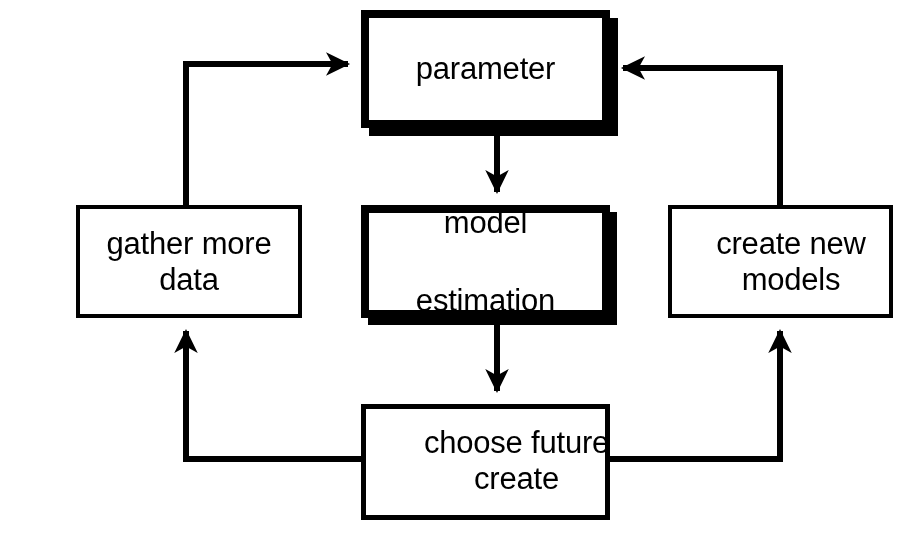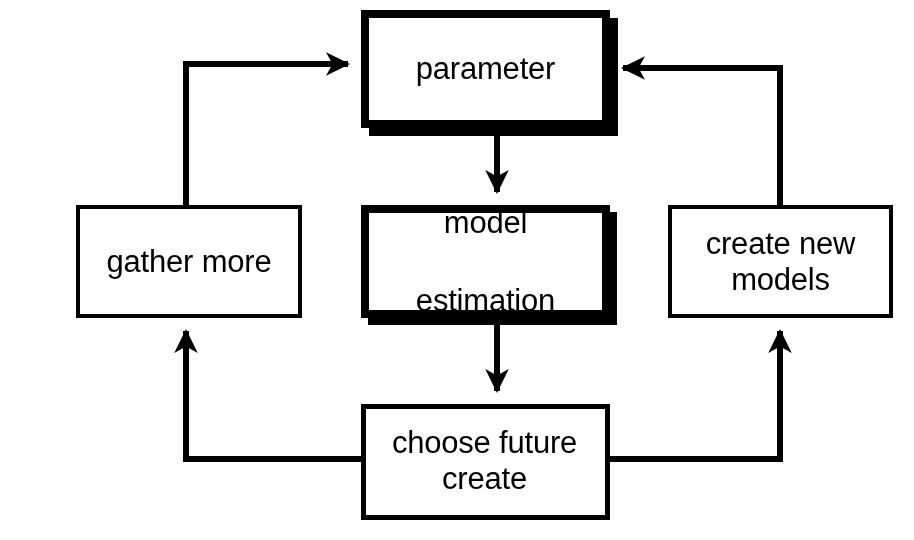--- a/index.html
+++ b/index.html
@@ -81,25 +81,26 @@
     <span>parameter</span>
   </div>
 
   <div class="node-label" style="left:361px; top:205px; width:249px; height:113px;gap:42px;">
     <span>model</span>
     <span>estimation</span>
   </div>
 
   <div class="node-label" style="left:76px; top:205px; width:226px; height:113px;align-items:center;">
     <span>gather more</span>
+    <span>data</span>
   </div>
 
-  <div class="node-label" style="left:668px; top:205px; width:225px; height:113px;">
+  <div class="node-label" style="left:668px; top:205px; width:246px; height:113px;">
     <span>create new</span>
     <span>models</span>
   </div>
 
-  <div class="node-label" style="left:361px; top:404px; width:247px; height:114px;">
+  <div class="node-label" style="left:361px; top:404px; width:247px; height:114px;padding-left:32px;">
     <span>choose future</span>
     <span>create</span>
   </div>
 
 </div>
 
 </body></html>

